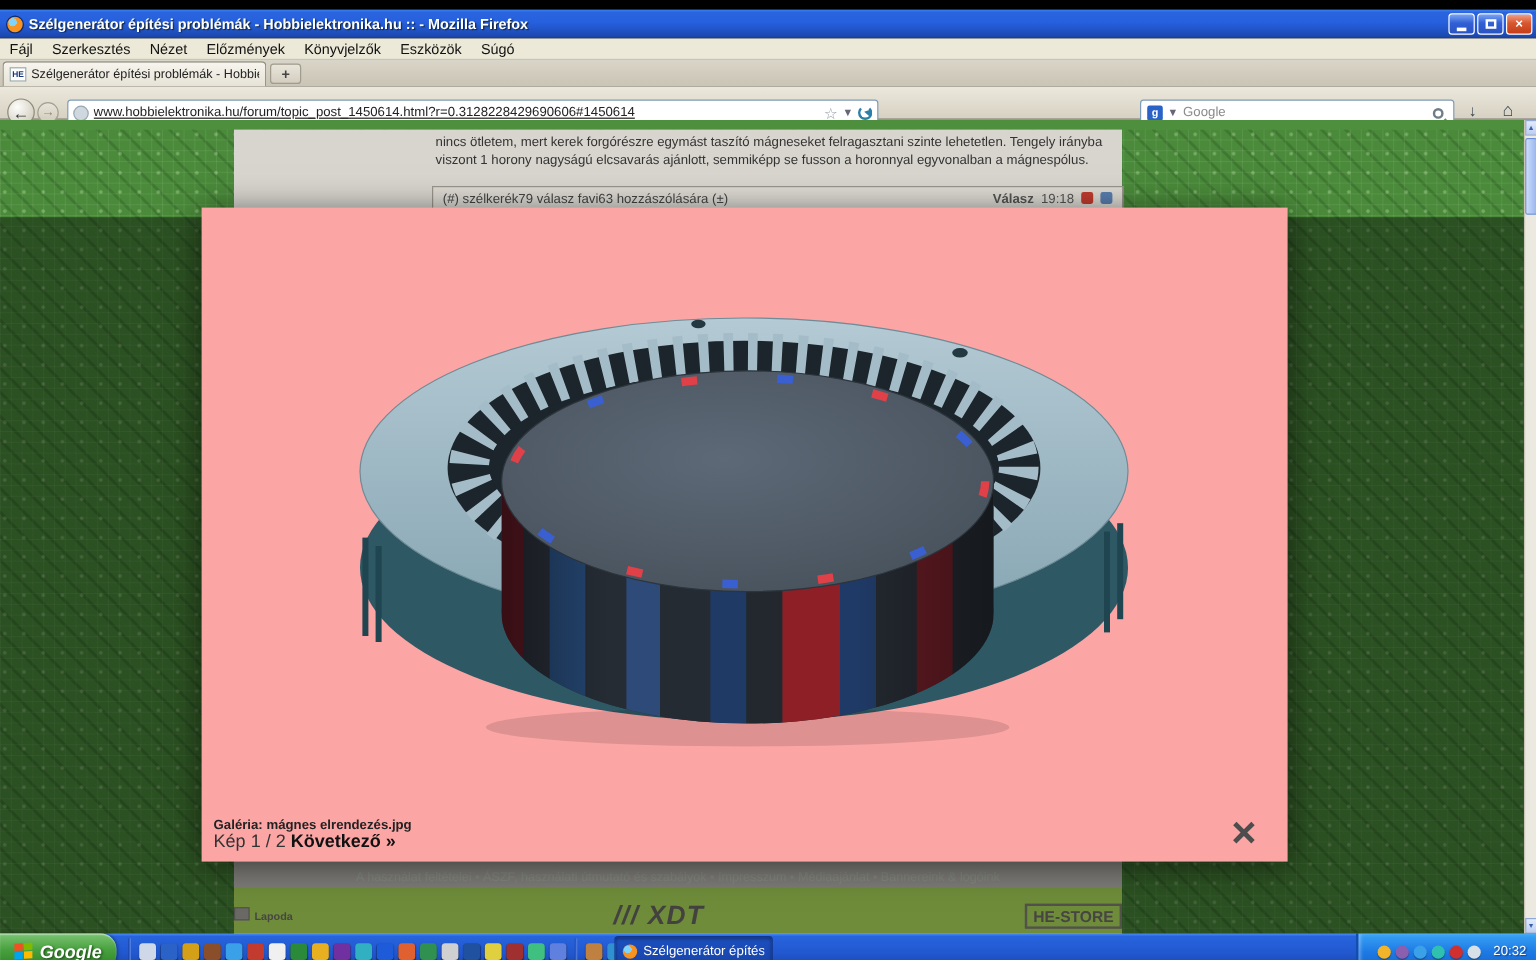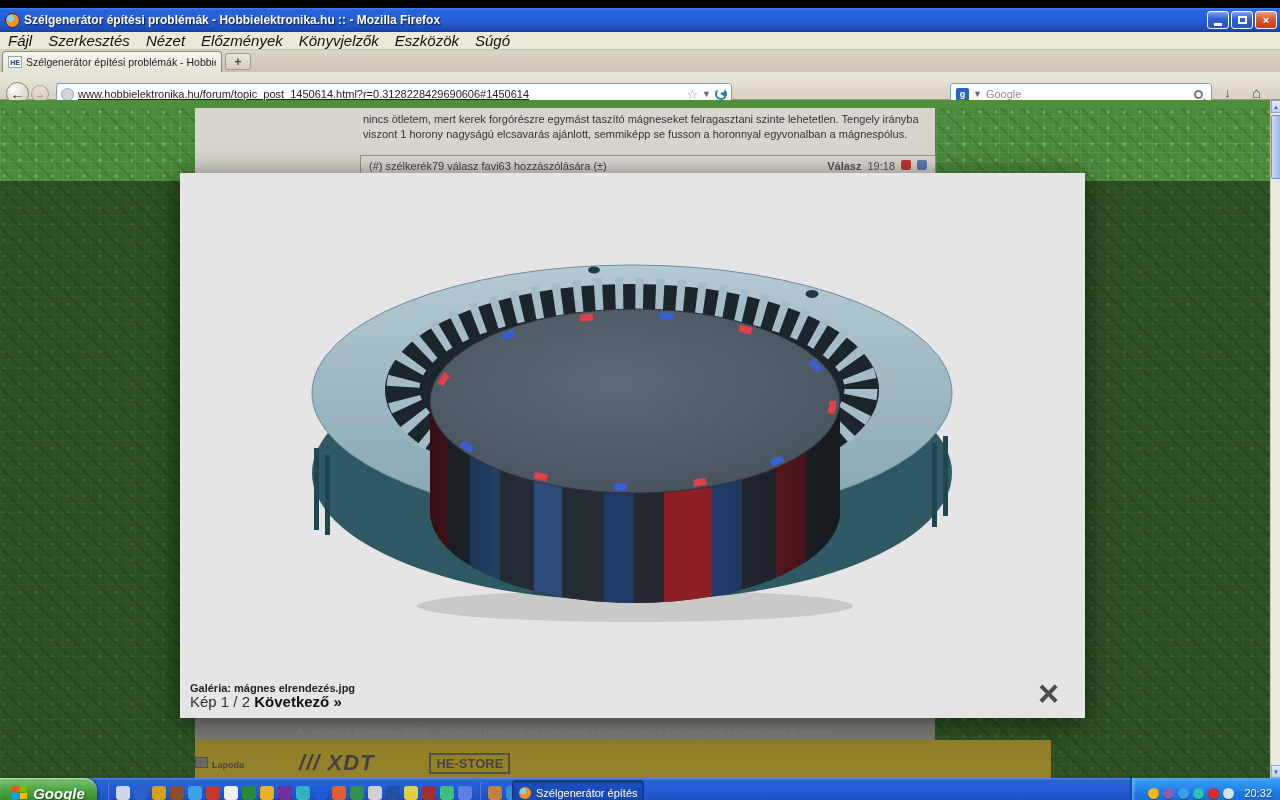--- a/index.html
+++ b/index.html
@@ -18,21 +18,21 @@
     flex:1 1 auto; white-space:nowrap; overflow:hidden; }
   .win-btn { width:22px; height:18px; margin-left:2px; border-radius:3px; border:1px solid #fff;
     display:flex; align-items:center; justify-content:center; color:#fff; font-size:11px; font-weight:bold;
     background:linear-gradient(180deg,#7aa4f5,#3160d5 45%,#2p); background:linear-gradient(180deg,#7aa4f5,#3160d5 45%,#2a53c0); }
   .win-btn.close { background:linear-gradient(180deg,#f0a088,#d8572f 45%,#c43d18); }
   .glyph-min { width:8px; height:3px; background:#fff; margin-top:8px; }
   .glyph-restore { width:9px; height:8px; border:2px solid #fff; }
 
   
   #menubar { left:0; top:24px; width:1280px; height:18px; background:#ece9d8;
-    border-bottom:1px solid #c9c5b2; display:flex; align-items:center; font-size:15px; color:#111;font-style:italic; }
+    border-bottom:1px solid #c9c5b2; display:flex; align-items:center; font-size:12px; color:#111; }
   .menu-item { padding:1px 8px; cursor:default; }
 
   
   #tabstrip { left:0; top:42px; width:1280px; height:22px;
     background:linear-gradient(180deg,#d9d5c8,#c9c4b4); display:flex; align-items:flex-end; }
   .tab { width:220px; height:21px; margin-left:2px; background:linear-gradient(180deg,#f7f5ee,#e6e2d6);
     border:1px solid #8d897c; border-bottom:none; border-radius:4px 4px 0 0;
     display:flex; align-items:center; padding:0 5px; gap:4px; }
   .tab-favicon { width:14px; height:12px; background:#fff; border:1px solid #9aa;
     color:#16367f; font-size:7px; font-weight:bold; display:flex; align-items:center; justify-content:center; }
@@ -80,37 +80,37 @@
       repeating-linear-gradient(45deg, rgba(25,60,18,0.22) 0 2px, transparent 2px 14px);
     background-size:16px 16px, 9px 9px, 9px 9px, 20px 20px; }
   .content-col { left:195px; top:0; width:740px; height:678px; background:#d8d5ce; }
   .post-text { left:363px; top:4px; width:572px; font-size:11px; line-height:1.32; color:#333; }
   .reply-box { left:360px; top:47px; width:576px; height:70px; border:1px solid #9a968c; background:#deDBd4; background:#dedbd4;
     display:flex; justify-content:space-between; padding:4px 8px; font-size:11px; color:#444; }
   .reply-right { display:flex; gap:6px; align-items:flex-start; color:#555; }
   .mini-ic { width:10px; height:10px; border-radius:2px; display:inline-block; }
   .overlay { left:0; top:73px; width:1270px; height:605px; background:rgba(0,0,0,0.42); z-index:5; }
   .footer-links { left:195px; top:617px; width:740px; text-align:center; font-size:10.5px; color:#dfe8d8; z-index:1; }
-  .logo-band { left:195px; top:632px; width:856px; height:46px; background:#fde047;
-    display:flex; align-items:center; justify-content:flex-start; gap:55px; z-index:1; }
+  .logo-band { left:195px; top:632px; width:740px; height:46px; background:#bef264;
+    display:flex; align-items:center; justify-content:space-between; gap:55px; z-index:1; }
   .logo-cube { width:13px; height:11px; background:#b9b6ae; border:1px solid #8f8c84; display:inline-block; margin-right:4px; }
   .logo-text-sm { font-size:9px; color:#7c7972; font-weight:bold; }
   .logo-xdt { font-size:22px; font-weight:bold; color:#767370; font-style:italic; letter-spacing:1px; }
   .logo-store { font-size:13px; font-weight:bold; color:#7a7770; border:2px solid #8f8c84; padding:1px 5px; }
 
   
   .scrollbar { left:1270px; top:92px; width:10px; height:678px; background:#ece9e0; border-left:1px solid #c9c5b8; z-index:6; }
   .sb-btn { position:absolute; left:0; width:10px; height:13px;
     background:linear-gradient(180deg,#e3ecfd,#bccdf3); border:1px solid #8fa8d8; color:#3a5fa8; font-size:6px;
     display:flex; align-items:center; justify-content:center; }
   .sb-thumb { position:absolute; left:0; top:15px; width:10px; height:64px;
     background:linear-gradient(90deg,#cdddfb,#9ab7ef); border:1px solid #6b8fd4; border-radius:2px; }
 
   
-  #lightbox { left:180px; top:165px; width:905px; height:545px; background:#e5e5e5;
+  #lightbox { left:168px; top:165px; width:905px; height:545px; background:#fca5a5;
     box-shadow:0 3px 26px rgba(0,0,0,0.55); z-index:10; }
   .gallery-svg { position:absolute; left:120px; top:75px; }
   .lb-caption { position:absolute; left:10px; bottom:24px; font-size:11px; font-weight:bold; color:#222; }
   .lb-pager { position:absolute; left:10px; bottom:8px; font-size:15px; color:#333; }
   .lb-next { font-weight:bold; color:#111; }
   .lb-close { position:absolute; right:26px; bottom:6px; font-size:36px; font-weight:bold; color:#4d4d4d; line-height:1; cursor:pointer; }
 
   
   #taskbar { left:0; top:770px; width:1280px; height:30px;
     background:linear-gradient(180deg,#4a8cf6 0%,#2764dc 8%,#2157cf 55%,#1a46aa 95%,#123a92 100%); z-index:20; }

